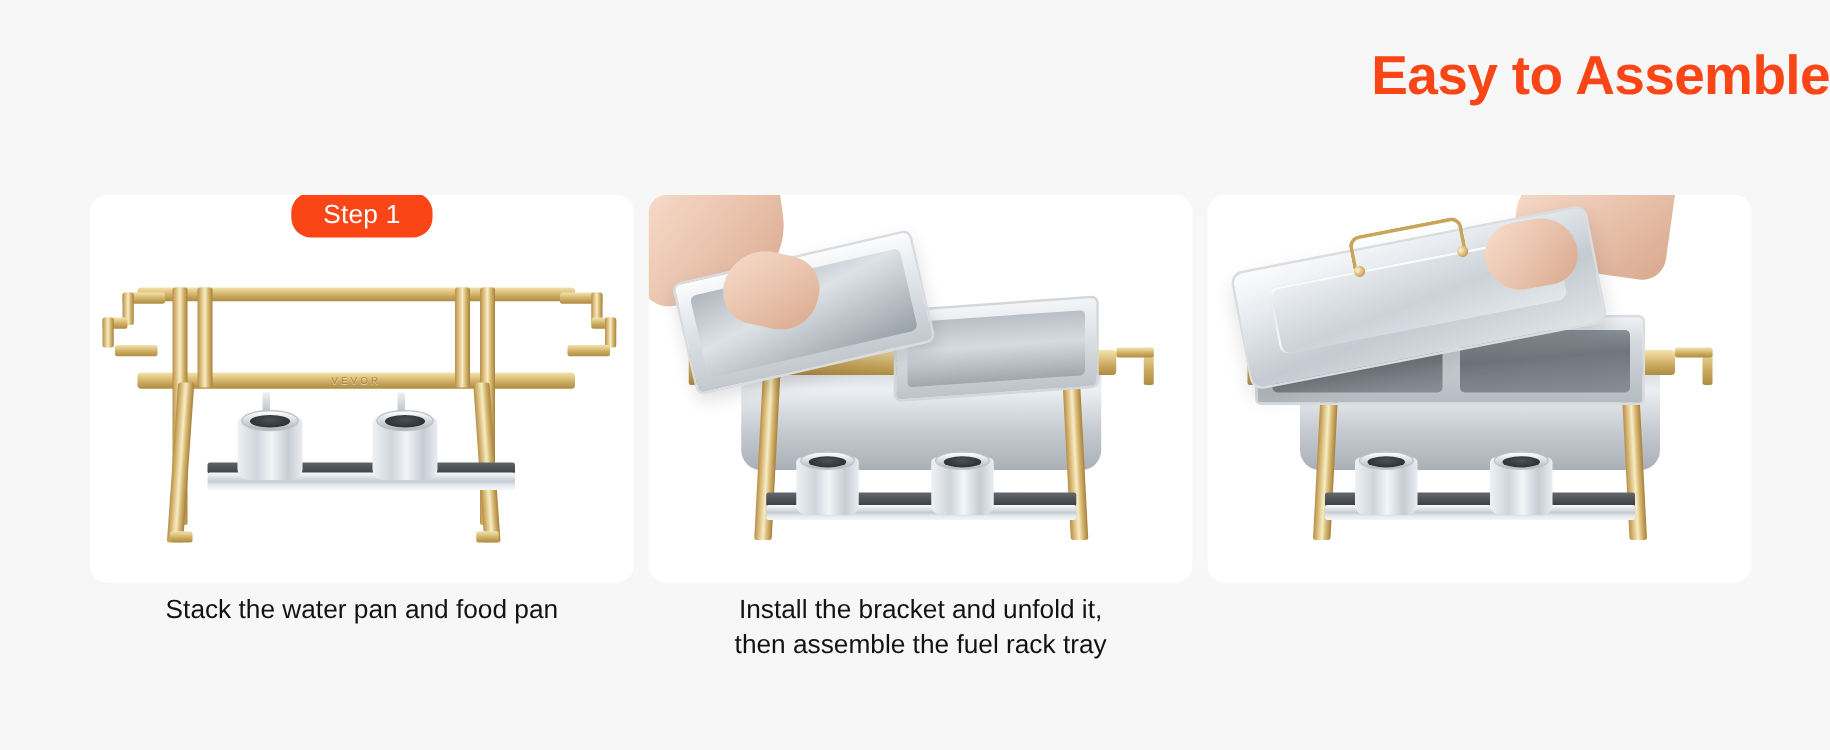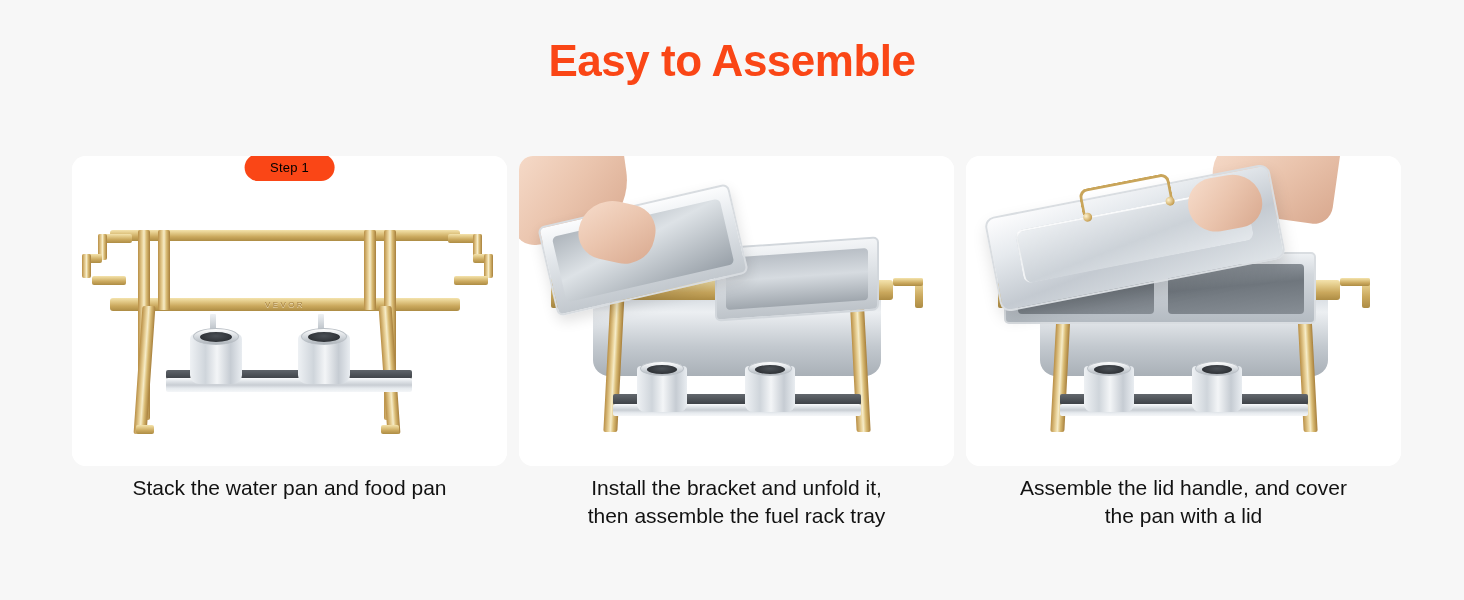--- a/index.html
+++ b/index.html
@@ -15,21 +15,21 @@
     font-family: "Liberation Sans", sans-serif;
     position: relative;
   }
 
   
   .page-title {
     position: absolute;
     top: 36px;
     left: 0;
     width: 1464px;
-    text-align: center;
+    text-align: right;
     font-size: 44px;
     font-weight: bold;
     letter-spacing: -0.5px;
     color: #fa4616;
   }
 
   
   .cards-row {
     position: absolute;
     top: 156px;
@@ -50,22 +50,22 @@
     flex: 0 0 auto;
   }
 
   
   .step-badge {
     position: absolute;
     top: 0;
     left: 50%;
     transform: translateX(-50%);
     background: #fa4616;
-    color: #000000;
-    font-size: 13px;
+    color: #ffffff;
+    font-size: 21px;
     padding: 5px 26px 7px 26px;
     border-radius: 0 0 16px 16px;
     z-index: 8;
     letter-spacing: 0.2px;
     white-space: nowrap;
   }
   .step-badge.pill {
     top: -2px;
     border-radius: 16px;
     padding: 6px 26px 6px 26px;
@@ -501,15 +501,13 @@
     </div>
 
   </div>
 
 </div>
 
 <div class="captions-row">
   <div class="caption">Stack the water pan and food pan</div>
   <div class="caption">Install the bracket and unfold it,
 then assemble the fuel rack tray</div>
-  <div class="caption">Assemble the lid handle, and cover
-the pan with a lid</div>
 </div>
 
 </body></html>

